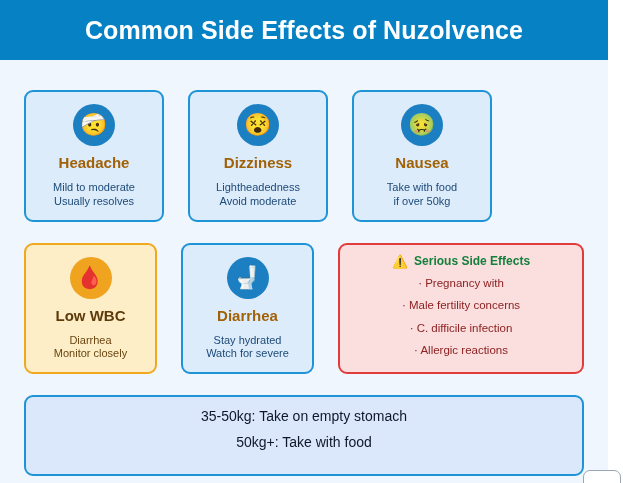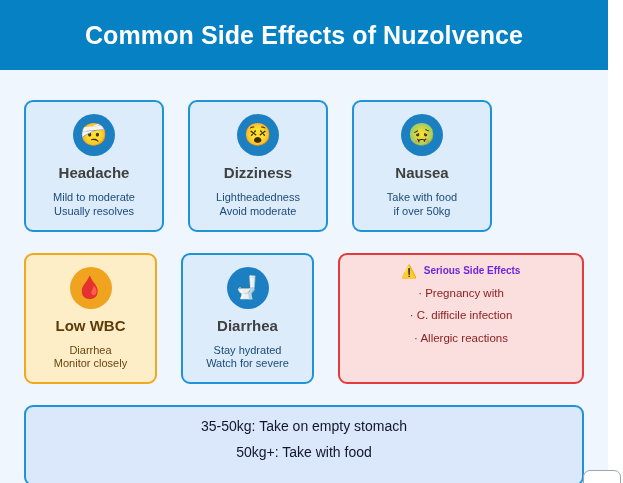--- a/index.html
+++ b/index.html
@@ -18,21 +18,21 @@
     position: absolute;
     left: 0;
     top: 0;
     width: 608px;
     min-height: 483px;
     background: #eff6fd;
   }
   
   #header {
     width: 608px;
-    height: 70px;
+    height: 60px;
     background: #0581c4;
     display: flex;
     align-items: center;
     justify-content: center;
     box-sizing: border-box;
   }
   #header-title {
     color: #ffffff;
     font-size: 25px;
     font-weight: bold;
@@ -80,21 +80,21 @@
     font-size: 22px;
     line-height: 1;
     margin-bottom: 9px;
   }
   .icon-circle.amber-circle {
     background: #efa31f;
   }
   .card-title {
     font-size: 15px;
     font-weight: bold;
-    color: #404040;
+    color: #a16207;
     line-height: 1;
     margin-bottom: 11px;
   }
   .card.amber .card-title {
     color: #5d3a0a;
   }
   .card-desc {
     font-size: 11px;
     color: #1c4a78;
     line-height: 1.25;
@@ -117,23 +117,23 @@
     align-items: center;
     justify-content: center;
     gap: 6px;
     margin-bottom: 10px;
   }
   .warn-icon {
     font-size: 13px;
     line-height: 1;
   }
   .serious-title {
-    font-size: 10px;
-    font-weight: bold;
-    color: #6d28d9;
+    font-size: 12px;
+    font-weight: bold;
+    color: #15803d;
     line-height: 1;
   }
   .serious-item {
     font-size: 11.5px;
     color: #8d2222;
     line-height: 1;
     margin-bottom: 11px;
   }
   .serious-item:last-child {
     margin-bottom: 0;
@@ -229,20 +229,21 @@
         <div class="card-desc">Stay hydrated</div>
         <div class="card-desc">Watch for severe</div>
       </div>
 
       <div class="serious-panel">
         <div class="serious-head">
           <span class="warn-icon">⚠️</span>
           <span class="serious-title">Serious Side Effects</span>
         </div>
         <div class="serious-item">· Pregnancy with</div>
+        <div class="serious-item">· Male fertility concerns</div>
         <div class="serious-item">· C. difficile infection</div>
         <div class="serious-item">· Allergic reactions</div>
       </div>
 
     </div>
 
     <div id="guidelines">
       <div class="guideline-line">35-50kg: Take on empty stomach</div>
       <div class="guideline-line">50kg+: Take with food</div>
 

